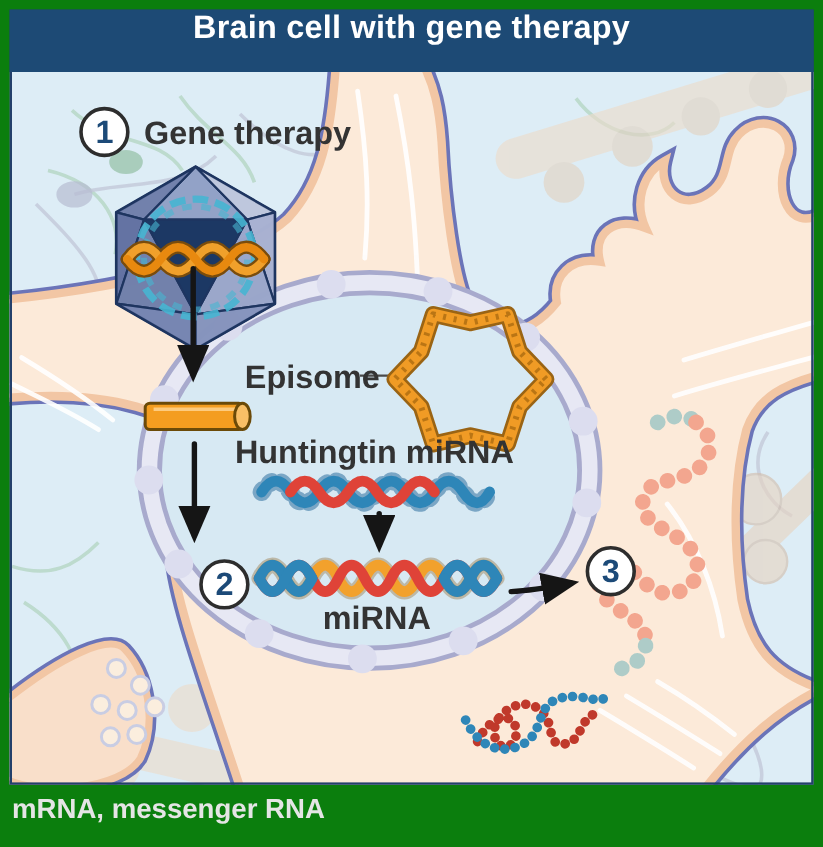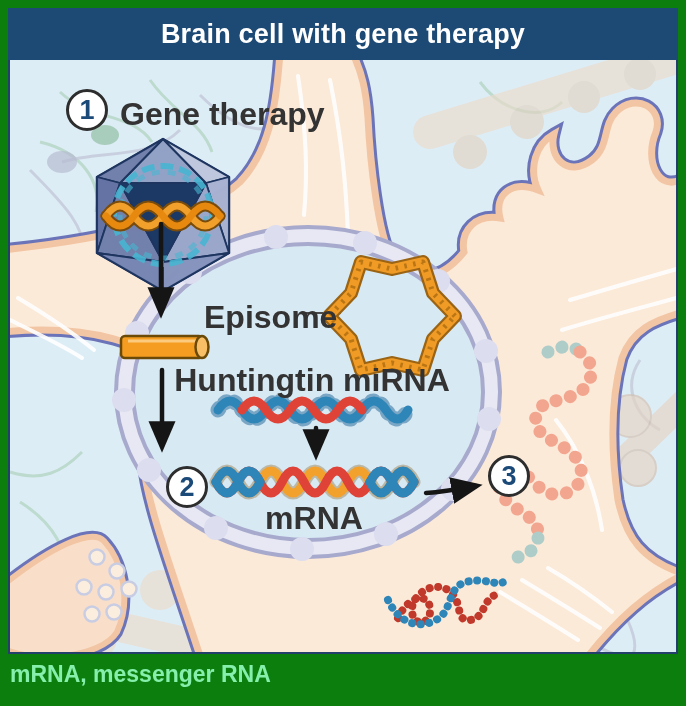--- a/index.html
+++ b/index.html
@@ -7,42 +7,42 @@
     position:relative;width:686px;height:706px;overflow:hidden;
     background:#0b7e0d;font-family:"Liberation Sans",sans-serif;
   }
   .art{position:absolute;left:8px;top:60px;width:670px;height:594px;display:block;z-index:1;}
   .panel-outline{
     position:absolute;left:8px;top:8px;width:670px;height:646px;
     border:2px solid #23406b;box-sizing:border-box;z-index:3;pointer-events:none;
   }
   .titlebar{
     position:absolute;left:8px;top:8px;width:670px;height:52px;background:#1d4a75;
-    color:#ffffff;display:flex;align-items:center;justify-content:center;
+    color:#ffffff;display:flex;align-items:flex-start;justify-content:center;
     font-size:27px;font-weight:bold;z-index:4;letter-spacing:.2px;
   }
   .badge{
     position:absolute;width:42px;height:42px;border-radius:50%;background:#ffffff;
     border:3px solid #2d2d2d;box-sizing:border-box;color:#1c4a78;font-weight:bold;
     font-size:27px;display:flex;align-items:center;justify-content:center;z-index:5;
     line-height:1;
   }
   #badge1{left:66px;top:89px;}
   #badge2{left:166px;top:466px;}
   #badge3{left:488px;top:455px;}
   .lbl{
-    position:absolute;color:#333333;font-weight:700;font-size:32px;
+    position:absolute;color:#333333;font-weight:700;font-size:27px;
     white-space:nowrap;z-index:5;
   }
   #lbl-gene{left:120px;top:96px;}
   #lbl-episome{left:204px;top:299px;text-align:center;}
   #lbl-huntingtin{left:312px;top:362px;transform:translateX(-50%);}
   #lbl-mirna{left:314px;top:500px;transform:translateX(-50%);}
   .footnote{
-    position:absolute;left:10px;top:661px;color:#86efac;font-size:23px;
+    position:absolute;left:10px;top:661px;color:#e5e5e5;font-size:23px;
     font-weight:600;z-index:5;
   }
 </style>
 </head>
 <body>
 
 <div class="canvas">
 
   <svg class="art" viewBox="8 60 670 594">
     <defs>
@@ -272,17 +272,17 @@
     <span>Brain cell with gene therapy</span>
   </div>
 
   <div class="badge" id="badge1">1</div>
   <div class="lbl" id="lbl-gene">Gene therapy</div>
 
   <div class="lbl" id="lbl-episome">Episome</div>
   <div class="lbl" id="lbl-huntingtin">Huntingtin miRNA</div>
 
   <div class="badge" id="badge2">2</div>
-  <div class="lbl" id="lbl-mirna">mRNA</div>
+  <div class="lbl" id="lbl-mirna">miRNA</div>
   <div class="badge" id="badge3">3</div>
 
   <div class="footnote">mRNA, messenger RNA</div>
 </div>
 
 </body></html>

